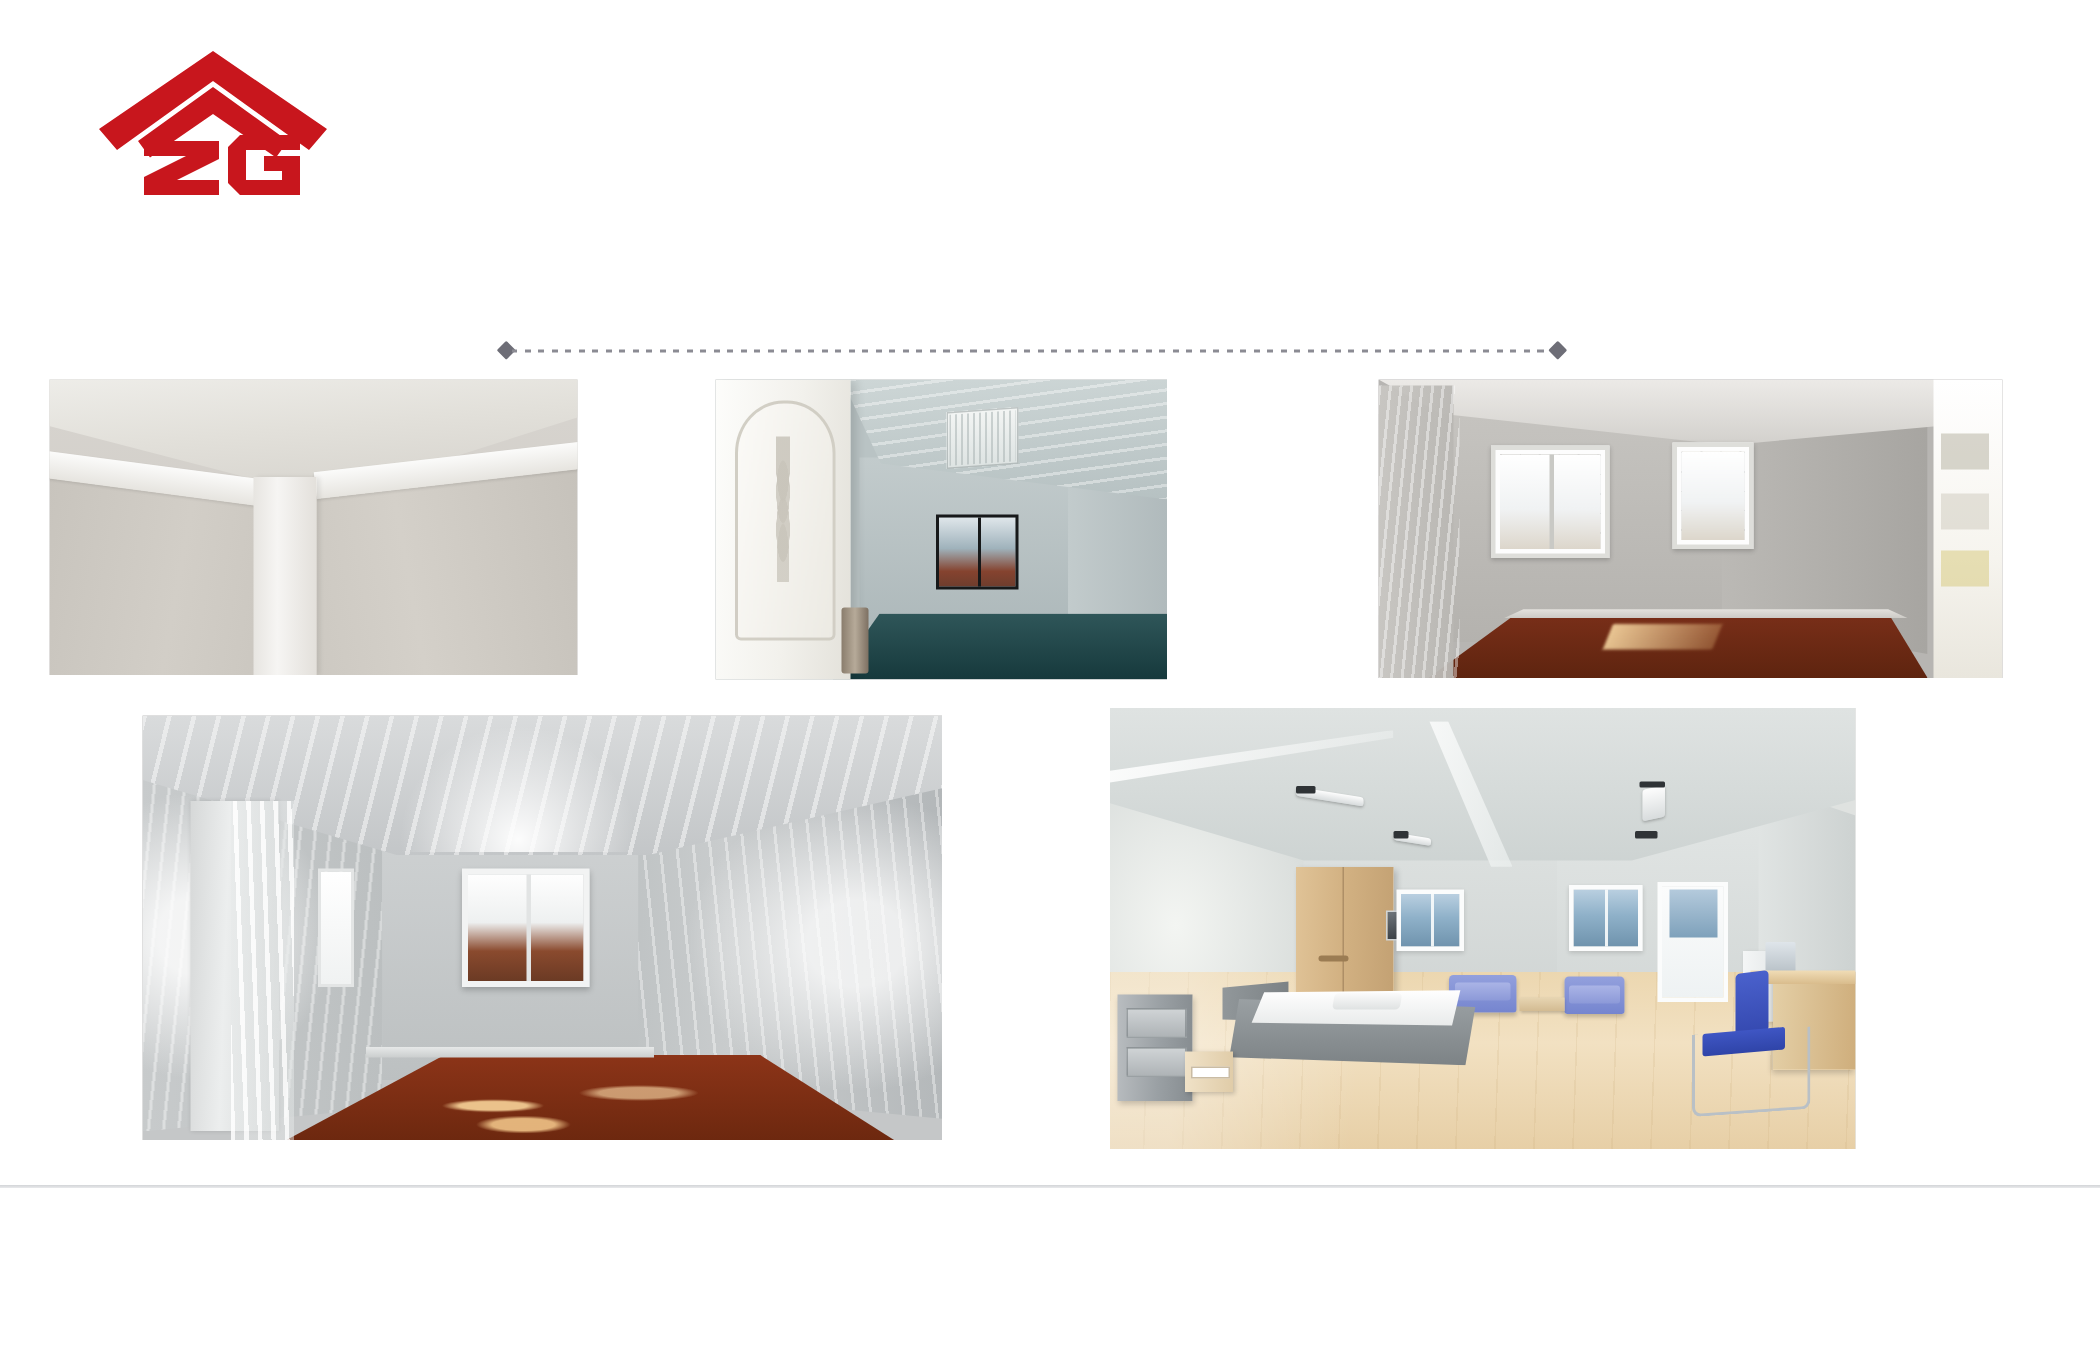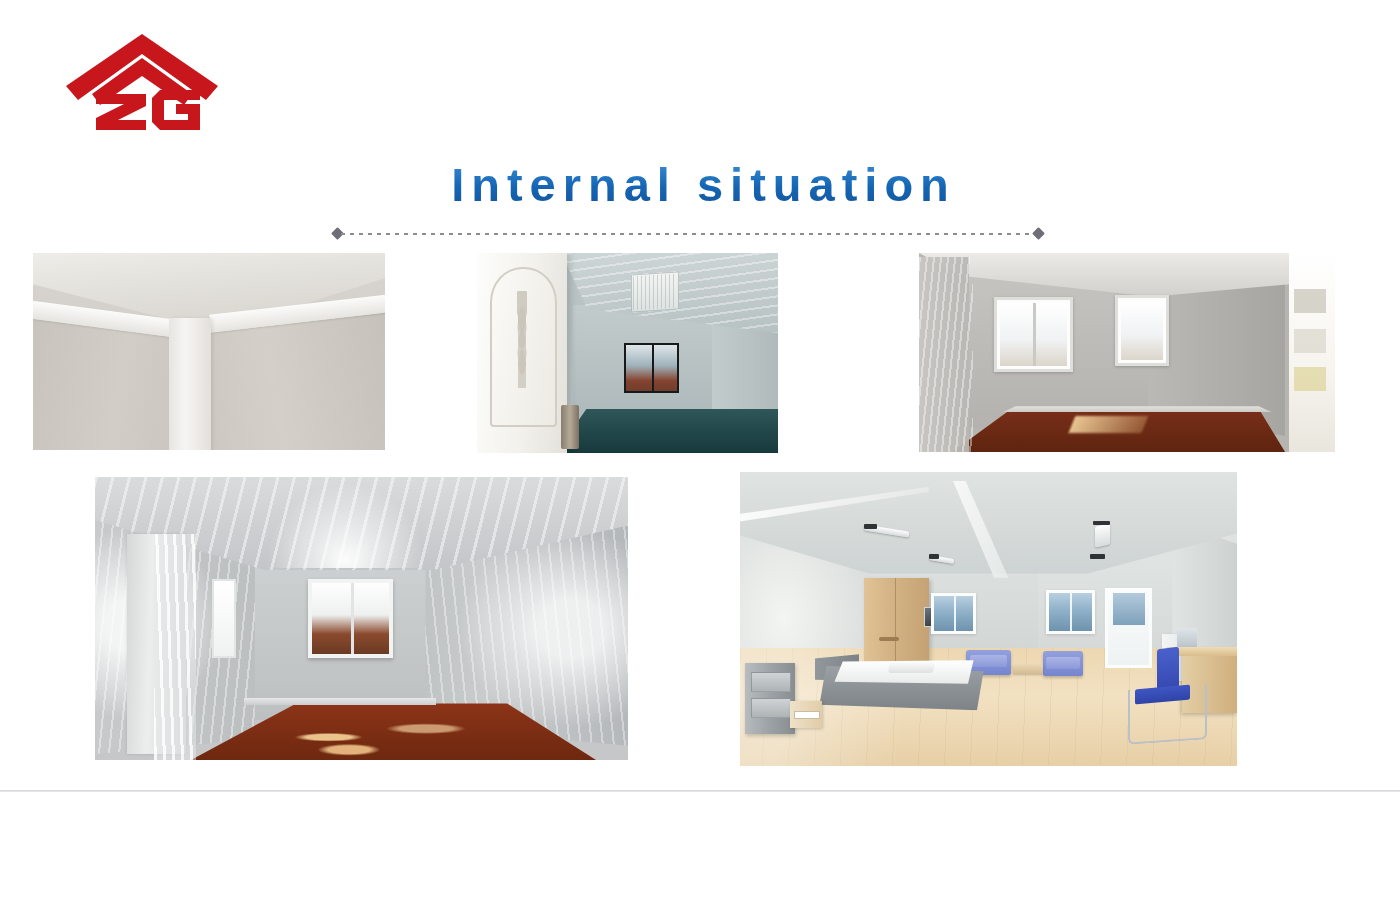--- a/index.html
+++ b/index.html
@@ -599,23 +599,20 @@
       <path d="M80 6 L156 58 L144 72 L80 26 L16 72 L4 58 Z" fill="#C8161D"></path>
 
       <path d="M80 30 L130 66 L122 77 L80 48 L38 77 L30 66 Z" fill="#C8161D"></path>
 
       <path d="M34 66 L84 66 L84 78 L56 92 L84 92 L84 102 L34 102 L34 90 L62 76 L34 76 Z" fill="#C8161D"></path>
 
       <path d="M138 62 L98 62 L90 70 L90 94 L98 102 L138 102 L138 76 L114 76 L114 86 L126 86 L126 92 L102 92 L102 72 L138 72 Z" fill="#C8161D"></path>
     </svg>
   </div>
 
-  <div class="title-block">
-    <div class="title">Internal situation</div>
-  </div>
 
   <div class="divider">
     <span class="cap left"></span>
     <span class="dots"></span>
     <span class="cap right"></span>
   </div>
 
   <div class="photo" id="photo-1">
     <div class="scene">
       <div class="p1-bg"></div>

